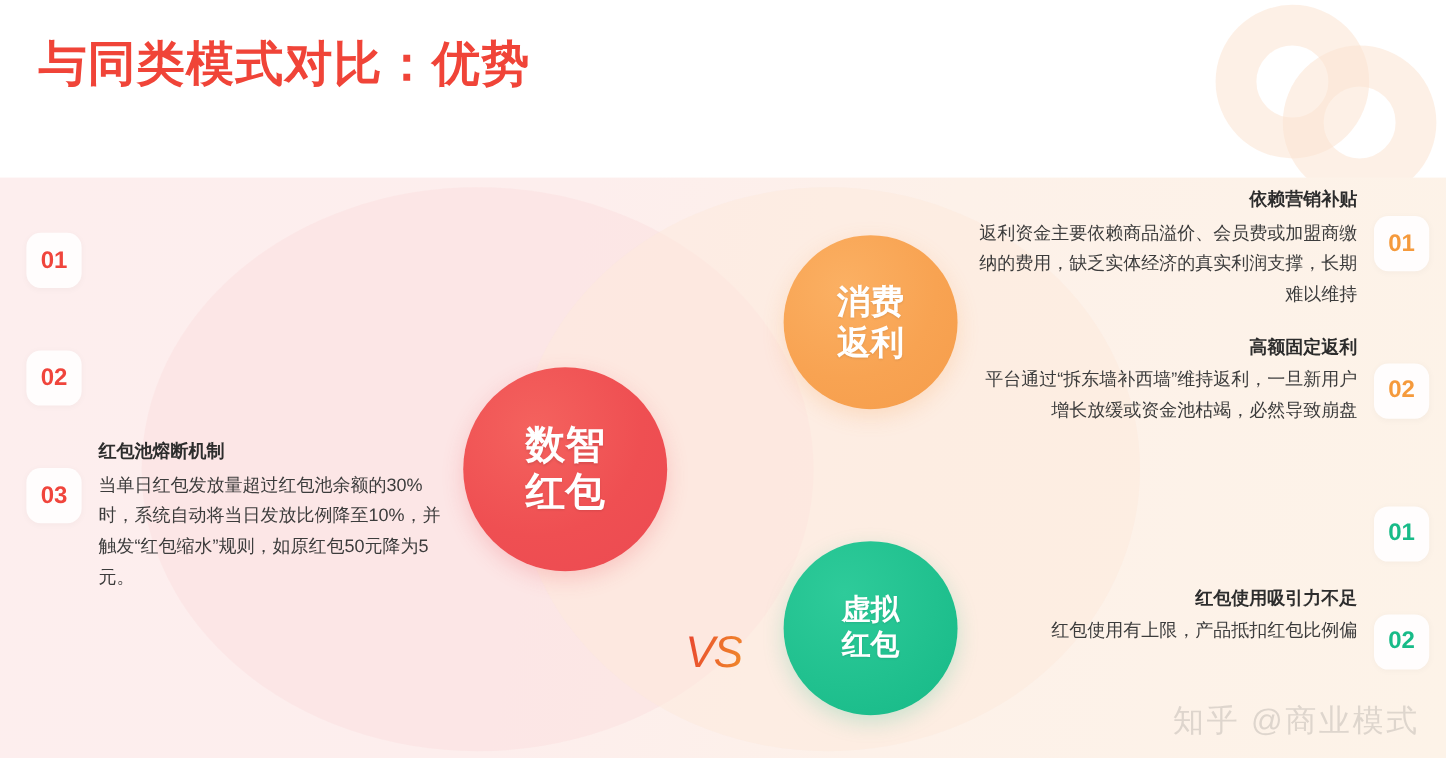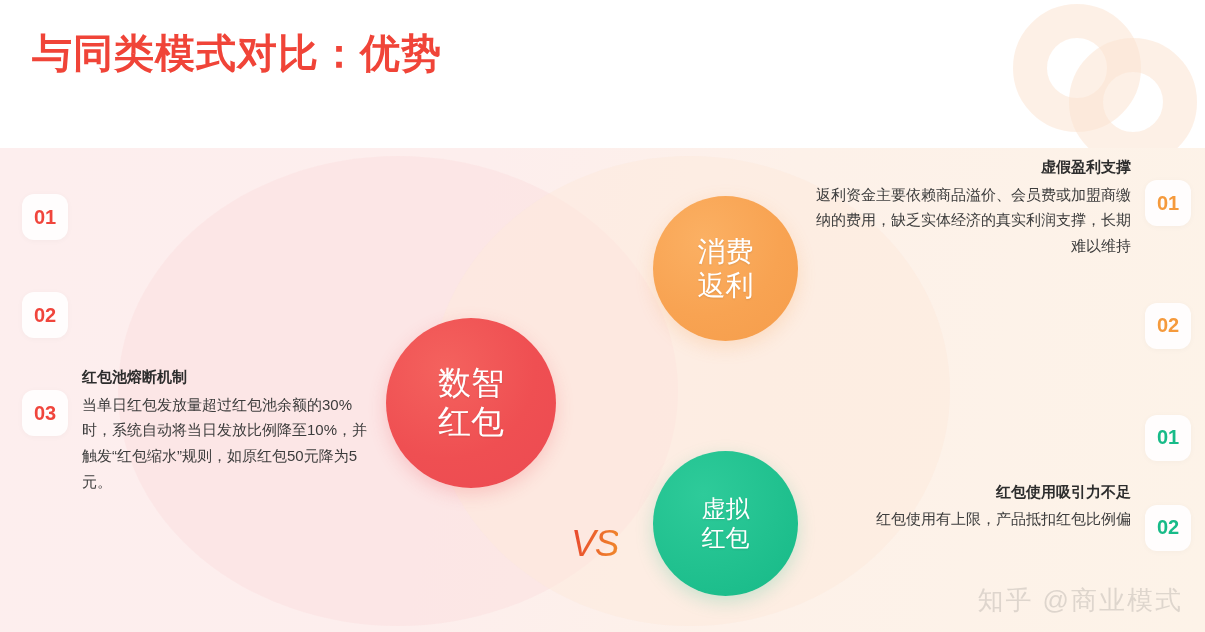--- a/index.html
+++ b/index.html
@@ -66,25 +66,25 @@
 
   
   .right-col{position:absolute;right:14px;top:8px;width:380px;text-align:right;}
   .item-r{display:flex;align-items:flex-start;justify-content:flex-end;margin-bottom:20px;}
   .item-r .txt{padding:0 14px 0 0;text-align:right;}
 
   
   .bub{
     position:absolute;border-radius:50%;
     display:flex;align-items:center;justify-content:center;
-    color:#fff;font-weight:normal;text-align:center;line-height:1.18;
+    color:#fff;font-weight:bold;text-align:center;line-height:1.18;
     text-shadow:0 1px 2px rgba(0,0,0,.10);
   }
   .bub.main{
-    width:170px;height:170px;left:386px;top:170px;
+    width:170px;height:170px;left:386px;top:158px;
     background:radial-gradient(circle at 35% 30%,#f4625e 0%,#ef4f52 55%,#ec4a52 100%);
     font-size:33px;box-shadow:0 6px 18px rgba(236,74,82,.22);
   }
   .bub.top{
     width:145px;height:145px;left:653px;top:48px;
     background:radial-gradient(circle at 35% 30%,#fbb063 0%,#f8a352 55%,#f59d4b 100%);
     font-size:28px;box-shadow:0 6px 18px rgba(245,157,75,.22);
   }
   .bub.bot{
     width:145px;height:145px;left:653px;top:303px;
@@ -140,27 +140,31 @@
           <div class="p">当单日红包发放量超过红包池余额的30%时，系统自动将当日发放比例降至10%，并触发“红包缩水”规则，如原红包50元降为5元。</div>
         </div>
       </div>
 
     </div>
 
     <div class="right-col">
 
       <div class="item-r">
         <div class="txt">
-          <div class="h">虚假盈利支撑</div>
+          <div class="h">依赖营销补贴</div>
           <div class="p">返利资金主要依赖商品溢价、会员费或加盟商缴纳的费用，缺乏实体经济的真实利润支撑，长期难以维持</div>
         </div>
         <div class="badge orange">01</div>
       </div>
 
       <div class="item-r">
+        <div class="txt">
+          <div class="h">高额固定返利</div>
+          <div class="p">平台通过“拆东墙补西墙”维持返利，一旦新用户增长放缓或资金池枯竭，必然导致崩盘</div>
+        </div>
         <div class="badge orange">02</div>
       </div>
 
       <div class="item-r" style="margin-top:42px;">
         <div class="badge green">01</div>
       </div>
 
       <div class="item-r">
         <div class="txt">
           <div class="h">红包使用吸引力不足</div>

